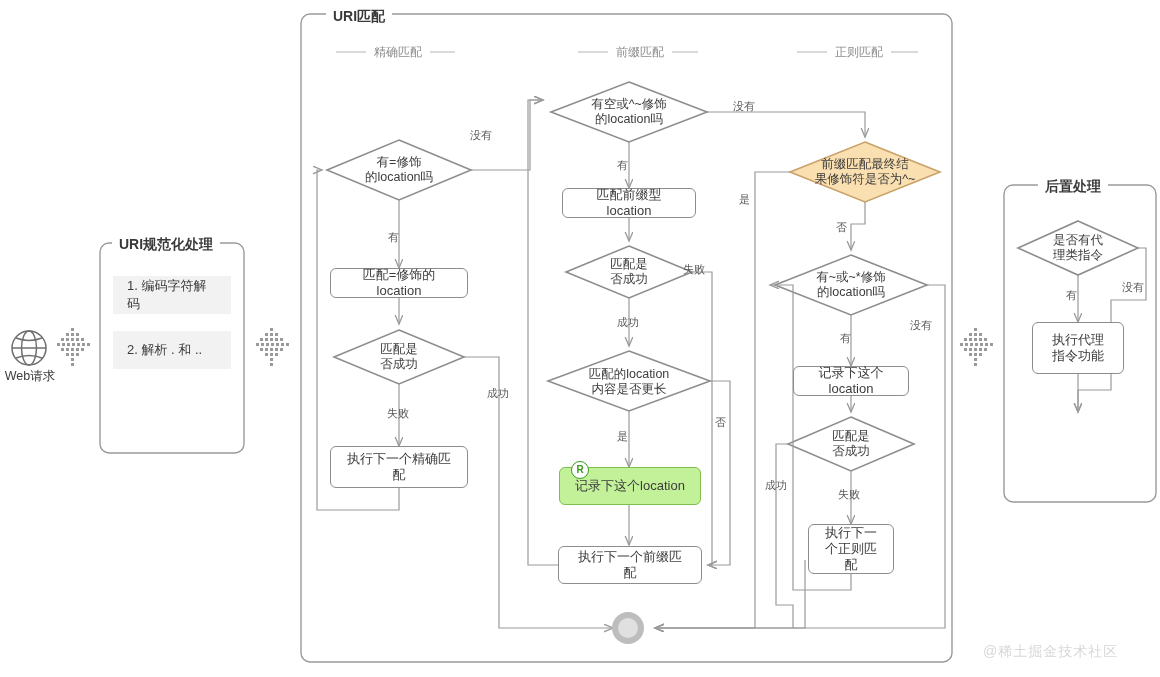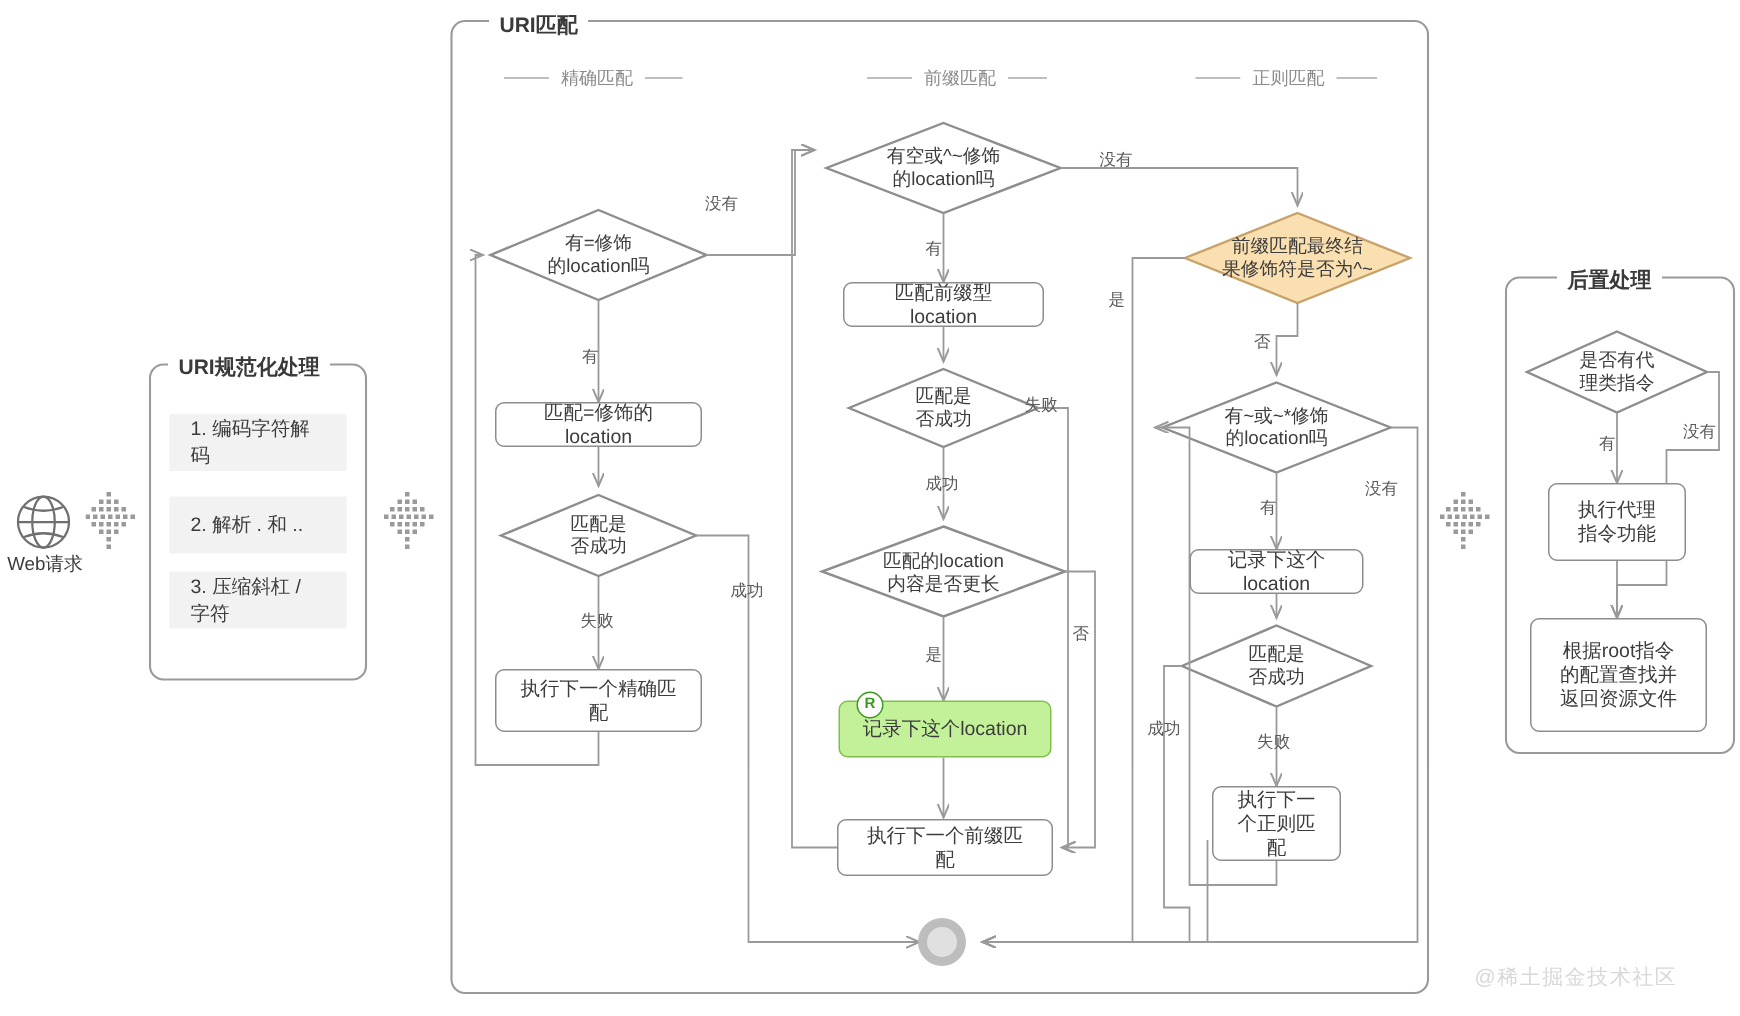--- a/index.html
+++ b/index.html
@@ -314,21 +314,20 @@
       <rect x="14" y="32" width="3" height="3"></rect>
       <rect x="14" y="37" width="3" height="3"></rect>
     </g>
   </svg>
 
   <div class="weblabel" style="left:4px;top:368px;width:52px;text-align:center;">Web请求</div>
 
   <div class="grp-title" style="left:112px;top:236px;">URI规范化处理</div>
   <div class="step-chip" style="left:113px;top:276px;width:118px;height:38px;">1. 编码字符解码</div>
   <div class="step-chip" style="left:113px;top:331px;width:118px;height:38px;">2. 解析 . 和 ..</div>
-  <div class="step-chip" style="left:113px;top:381px;width:118px;height:38px;">3. 压缩斜杠 / 字符</div>
 
   <div class="grp-title" style="left:326px;top:8px;">URI匹配</div>
 
   <div class="sec-title" style="left:366px;top:44px;">精确匹配</div>
   <div class="sec-title" style="left:608px;top:44px;">前缀匹配</div>
   <div class="sec-title" style="left:827px;top:44px;">正则匹配</div>
 
   <div class="diamond-text" style="left:339px;top:148px;width:120px;height:44px;">有=修饰<br>的location吗</div>
   <div class="lbl" style="left:470px;top:128px;">没有</div>
   <div class="lbl" style="left:388px;top:230px;">有</div>
@@ -377,17 +376,16 @@
   <div class="node proc" style="left:808px;top:524px;width:86px;height:50px;">执行下一<br>个正则匹配</div>
 
   <div class="grp-title" style="left:1038px;top:178px;">后置处理</div>
 
   <div class="diamond-text" style="left:1032px;top:227px;width:92px;height:42px;">是否有代<br>理类指令</div>
   <div class="lbl" style="left:1066px;top:288px;">有</div>
   <div class="lbl" style="left:1122px;top:280px;">没有</div>
 
   <div class="node proc" style="left:1032px;top:322px;width:92px;height:52px;">执行代理<br>指令功能</div>
 
-  <div class="node proc" style="left:1020px;top:412px;width:118px;height:76px;">根据root指令<br>的配置查找并<br>返回资源文件</div>
 
   <div class="watermark" style="left:983px;top:643px;">@稀土掘金技术社区</div>
 
 </div>
 
 </body></html>

